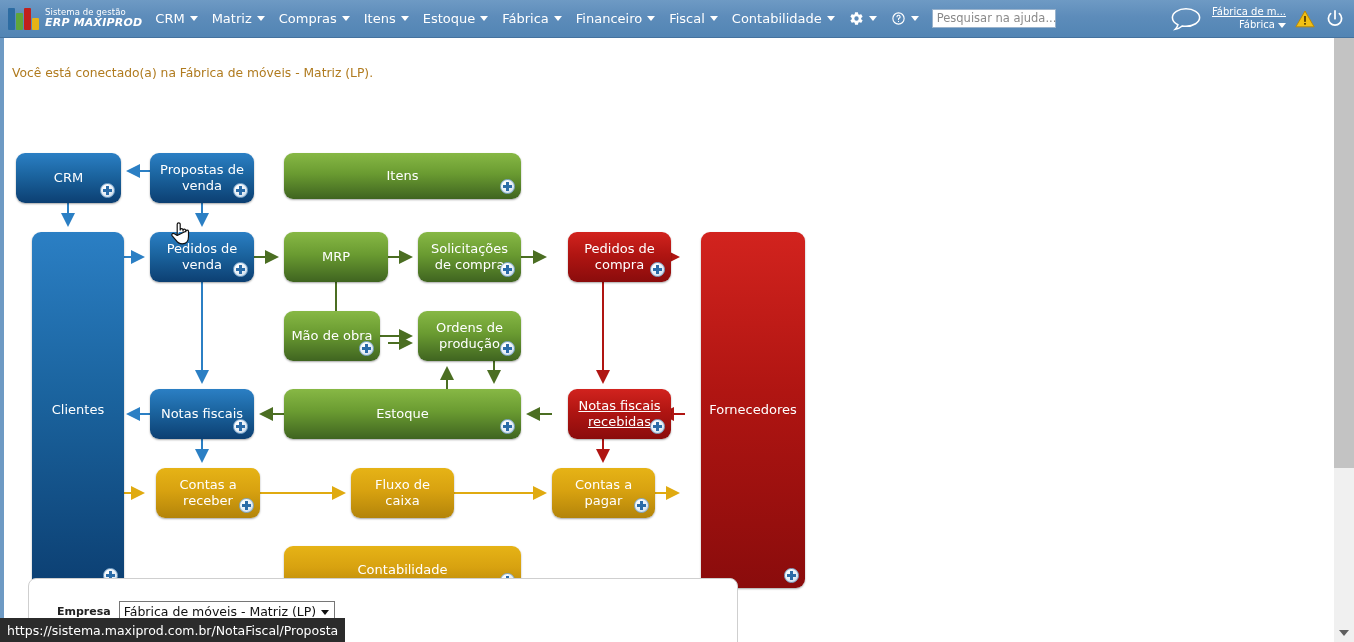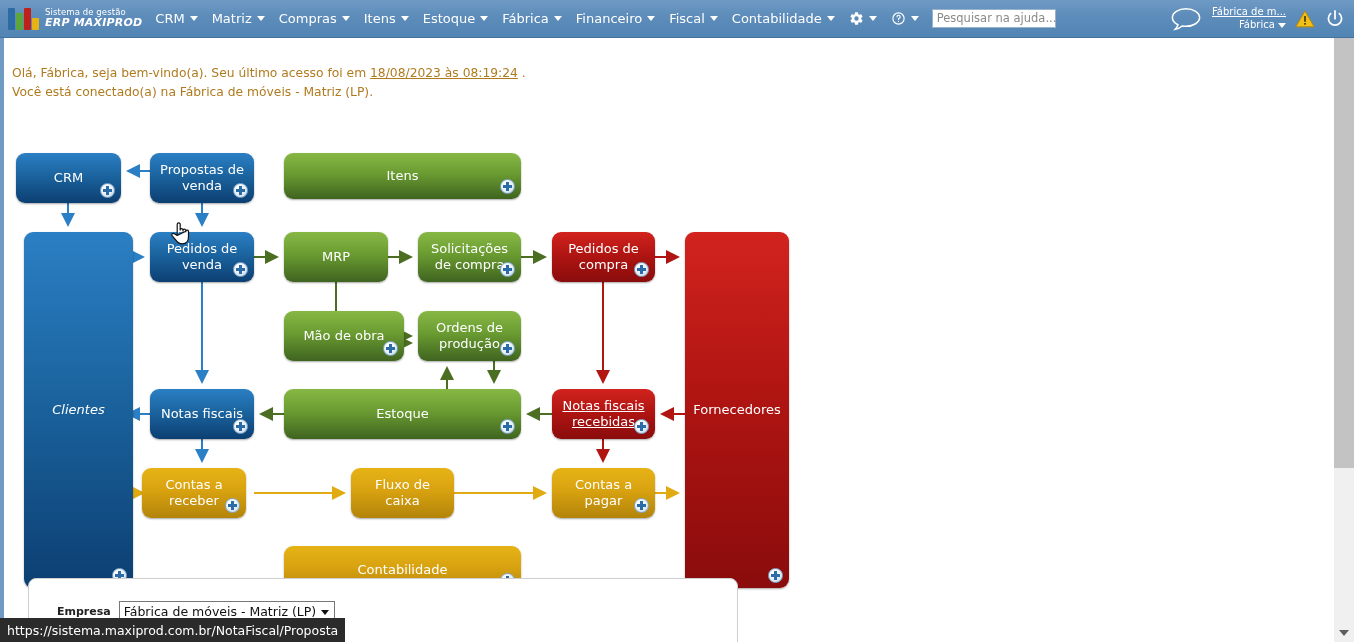--- a/index.html
+++ b/index.html
@@ -97,21 +97,21 @@
     display: flex; align-items: center; justify-content: center;
   }
   .node .plus::before, .node .plus::after {
     content:""; position:absolute; background:#2b6ca8;
   }
   .node .plus::before { width:9px; height:2.5px; }
   .node .plus::after  { width:2.5px; height:9px; }
 
   .n-blue  { background: linear-gradient(180deg, #2b7fc4 0%, #1b649f 45%, #0c3f72 100%); }
   .n-green { background: linear-gradient(180deg, #87b845 0%, #6a9b31 45%, #3f6420 100%); }
-  .n-red   { background: linear-gradient(180deg, #d2231e 0%, #b01512 45%, #8a0c0c 100%); }
+  .n-red   { background: linear-gradient(180deg, #d2231e 0%, #b01512 45%, #8a0c0c 100%); margin-left: 16px; }
   .n-gold  { background: linear-gradient(180deg, #e6b316 0%, #d8a210 45%, #b3840a 100%); }
 
   
   .arrows { position:absolute; left:0; top:0; width:1310px; height:520px; }
 
   
   .cursor { position:absolute; left:166px; top:112px; width:20px; height:26px; z-index: 50; }
 
   
   .panel {
@@ -245,23 +245,20 @@
           <path d="M12 3.2 V 11.6"></path>
           <path d="M7.2 6.1a7.2 7.2 0 1 0 9.6 0"></path>
         </svg>
       </span>
     </div>
   </div>
 
   <div class="page">
 
     <div class="welcome">
-      <div>
-        <span>Olá, Fábrica, seja bem-vindo(a). Seu último acesso foi em </span><u>18/08/2023 às 08:19:24</u><span> .</span>
-      </div>
       <div>Você está conectado(a) na Fábrica de móveis - Matriz (LP).</div>
     </div>
 
     <div class="diagram">
       <svg class="arrows" viewBox="0 0 1310 520">
         <defs>
           <marker id="ab" markerWidth="7" markerHeight="7" refX="6" refY="3.5" orient="auto">
             <path d="M0,0 L7,3.5 L0,7 z" fill="#2b7fc4"></path>
           </marker>
           <marker id="ag" markerWidth="7" markerHeight="7" refX="6" refY="3.5" orient="auto">
@@ -332,21 +329,21 @@
             <span class="plus"></span>
           </div>
           <div class="node n-blue" style="left: 146px; top: 45px; width: 104px; height: 50px;">
             <span class="lbl">Propostas de venda</span>
             <span class="plus"></span>
           </div>
           <div class="node n-green" style="left: 280px; top: 45px; width: 237px; height: 46px;">
             <span class="lbl">Itens</span>
             <span class="plus"></span>
           </div>
-          <div class="node n-blue" style="left: 20px; top: 124px; width: 109px; height: 356px; font-style: italic;">
+          <div class="node n-blue" style="left: 28px; top: 124px; width: 92px; height: 356px;">
             <span class="lbl">Clientes</span>
             <span class="plus"></span>
           </div>
           <div class="node n-blue" style="left: 146px; top: 124px; width: 104px; height: 50px;">
             <span class="lbl">Pedidos de venda</span>
             <span class="plus"></span>
           </div>
           <div class="node n-green" style="left: 280px; top: 124px; width: 104px; height: 50px;">
             <span class="lbl">MRP</span>
           </div>
@@ -355,41 +352,41 @@
             <span class="plus"></span>
           </div>
           <div class="node n-red" style="left: 548px; top: 124px; width: 103px; height: 50px;">
             <span class="lbl">Pedidos de compra</span>
             <span class="plus"></span>
           </div>
           <div class="node n-red" style="left: 681px; top: 124px; width: 104px; height: 356px;">
             <span class="lbl">Fornecedores</span>
             <span class="plus"></span>
           </div>
-          <div class="node n-green" style="left: 280px; top: 203px; width: 120px; height: 50px;">
+          <div class="node n-green" style="left: 280px; top: 203px; width: 96px; height: 50px;">
             <span class="lbl">Mão de obra</span>
             <span class="plus"></span>
           </div>
           <div class="node n-green" style="left: 414px; top: 203px; width: 103px; height: 50px;">
             <span class="lbl">Ordens de produção</span>
             <span class="plus"></span>
           </div>
           <div class="node n-blue" style="left: 146px; top: 281px; width: 104px; height: 50px;">
             <span class="lbl">Notas fiscais</span>
             <span class="plus"></span>
           </div>
           <div class="node n-green" style="left: 280px; top: 281px; width: 237px; height: 50px;">
             <span class="lbl">Estoque</span>
             <span class="plus"></span>
           </div>
           <div class="node n-red" style="left: 548px; top: 281px; width: 103px; height: 50px; text-decoration: underline;">
             <span class="lbl">Notas fiscais recebidas</span>
             <span class="plus"></span>
           </div>
-          <div class="node n-gold" style="left: 138px; top: 360px; width: 104px; height: 50px;">
+          <div class="node n-gold" style="left: 152px; top: 360px; width: 104px; height: 50px;">
             <span class="lbl">Contas a receber</span>
             <span class="plus"></span>
           </div>
           <div class="node n-gold" style="left: 347px; top: 360px; width: 103px; height: 50px;">
             <span class="lbl">Fluxo de caixa</span>
           </div>
           <div class="node n-gold" style="left: 548px; top: 360px; width: 103px; height: 50px;">
             <span class="lbl">Contas a pagar</span>
             <span class="plus"></span>
           </div>

